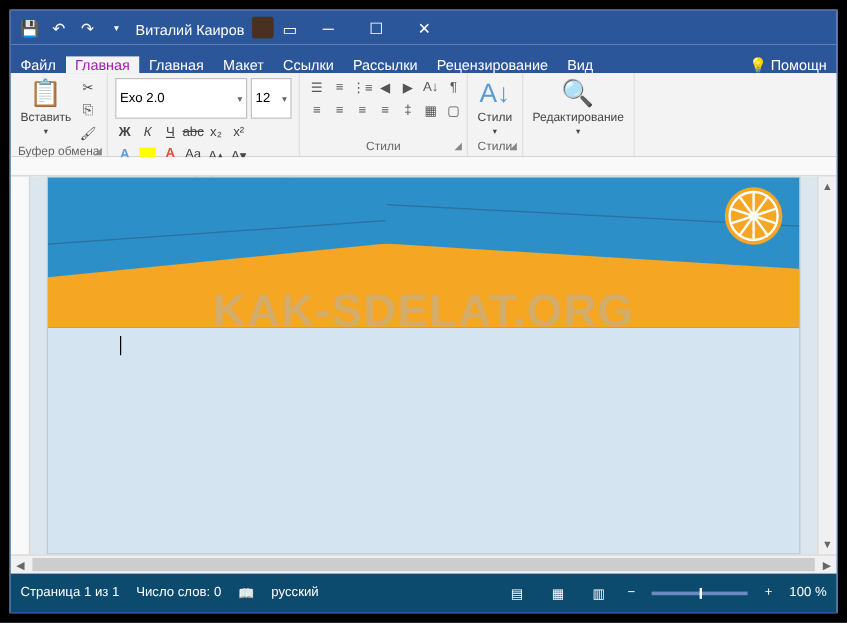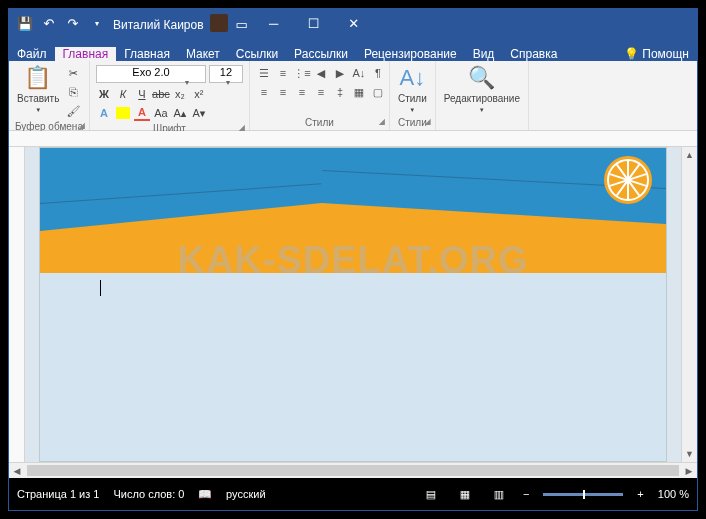--- a/index.html
+++ b/index.html
@@ -20,21 +20,21 @@
 .tab-right .tab { gap: 3px; }
 .ribbon { background: #f3f3f3; border-bottom: 1px solid #d4d4d4; display: flex; height: 70px; }
 .group { border-right: 1px solid #e0e0e0; padding: 4px 6px 2px 6px; display: flex; flex-direction: column; position: relative; }
 .group-body { flex: 1; display: flex; align-items: flex-start; gap: 4px; }
 .group-label { font-size: 10px; color: #666; text-align: center; padding-top: 2px; position: relative; }
 .group-label .dl { position: absolute; right: -2px; top: 2px; font-size: 8px; color: #888; }
 .big-btn { display: flex; flex-direction: column; align-items: center; justify-content: center; font-size: 10px; color: #444; gap: 2px; padding: 0 2px; }
 .big-btn .ic { font-size: 22px; }
 .small-col { display: flex; flex-direction: column; gap: 3px; }
 .small-row { display: flex; gap: 3px; align-items: center; }
-.fontbox { height: 18px; border: 1px solid #c0c0c0; background: #fff; font-size: 11px; padding: 0 16px; display: flex; align-items: center; flex-direction: column; }
+.fontbox { height: 34px; border: 1px solid #c0c0c0; background: #fff; font-size: 11px; padding: 0 3px; display: flex; align-items: center; }
 .fontbox .dd { margin-left: auto; font-size: 8px; color: #666; }
 .fmt { width: 16px; height: 16px; font-size: 11px; display: inline-flex; align-items: center; justify-content: center; color: #444; }
 .fmt.b { font-weight: bold; }
 .fmt.i { font-style: italic; }
 .fmt.u { text-decoration: underline; }
 .fmt.s { text-decoration: line-through; }
 .hl { background: #ffff00; width: 14px; height: 12px; }
 .fc { color: #e74c3c; font-weight: bold; border-bottom: 2px solid #e74c3c; line-height: 10px; }
 .para-ic { width: 16px; height: 16px; font-size: 11px; display: inline-flex; align-items: center; justify-content: center; color: #555; }
 .ruler { height: 16px; background: #f9f9f9; border-bottom: 1px solid #d4d4d4; position: relative; }
@@ -50,21 +50,21 @@
 .orange::before { content: ""; position: absolute; width: 38px; height: 38px; border-radius: 50%; border: 2px solid #fff; }
 .orange-seg { position: absolute; width: 2px; height: 38px; background: #fff; }
 .cursor-line { position: absolute; top: 132px; left: 60px; width: 1px; height: 16px; background: #000; }
 .watermark { position: absolute; top: 50%; left: 50%; transform: translate(-50%, -50%); font-size: 38px; font-weight: bold; color: rgba(180,180,180,0.5); letter-spacing: 1px; pointer-events: none; font-family: Arial; }
 .vscroll { width: 16px; background: #f0f0f0; border-left: 1px solid #d4d4d4; display: flex; flex-direction: column; }
 .vscroll .arr { height: 16px; display: flex; align-items: center; justify-content: center; font-size: 9px; color: #666; }
 .vscroll .track { flex: 1; }
 .hscroll { height: 16px; background: #f0f0f0; border-top: 1px solid #d4d4d4; display: flex; }
 .hscroll .arr { width: 16px; display: flex; align-items: center; justify-content: center; font-size: 9px; color: #666; }
 .hscroll .thumb { flex: 1; margin: 2px; background: #cdcdcd; }
-.statusbar { height: 22px; background: #000000; color: #fff; display: flex; align-items: center; font-size: 11px; padding: 16px 8px; gap: 14px; }
+.statusbar { height: 22px; background: #0c4a6e; color: #fff; display: flex; align-items: center; font-size: 11px; padding: 16px 8px; gap: 14px; }
 .statusbar .spacer { flex: 1; }
 .view-btn { width: 20px; height: 16px; display: inline-flex; align-items: center; justify-content: center; font-size: 11px; }
 .zoom-slider { width: 80px; height: 3px; background: #6a8bc0; position: relative; }
 .zoom-slider::before { content: ""; position: absolute; left: 50%; top: -3px; width: 2px; height: 9px; background: #fff; }
 </style>
 </head>
 <body>
 
 <div class="window">
 
@@ -89,21 +89,20 @@
 
   <div class="tabs">
     <div class="tab">Файл</div>
     <div class="tab active">Главная</div>
     <div class="tab">Главная</div>
     <div class="tab">Макет</div>
     <div class="tab">Ссылки</div>
     <div class="tab">Рассылки</div>
     <div class="tab">Рецензирование</div>
     <div class="tab">Вид</div>
-    <div class="tab">Справка</div>
     <div class="tab-right">
       <div class="tab">
           <span>💡</span>
           <span>Помощн</span>
         </div>
 
     </div>
   </div>
 
   <div class="ribbon">

